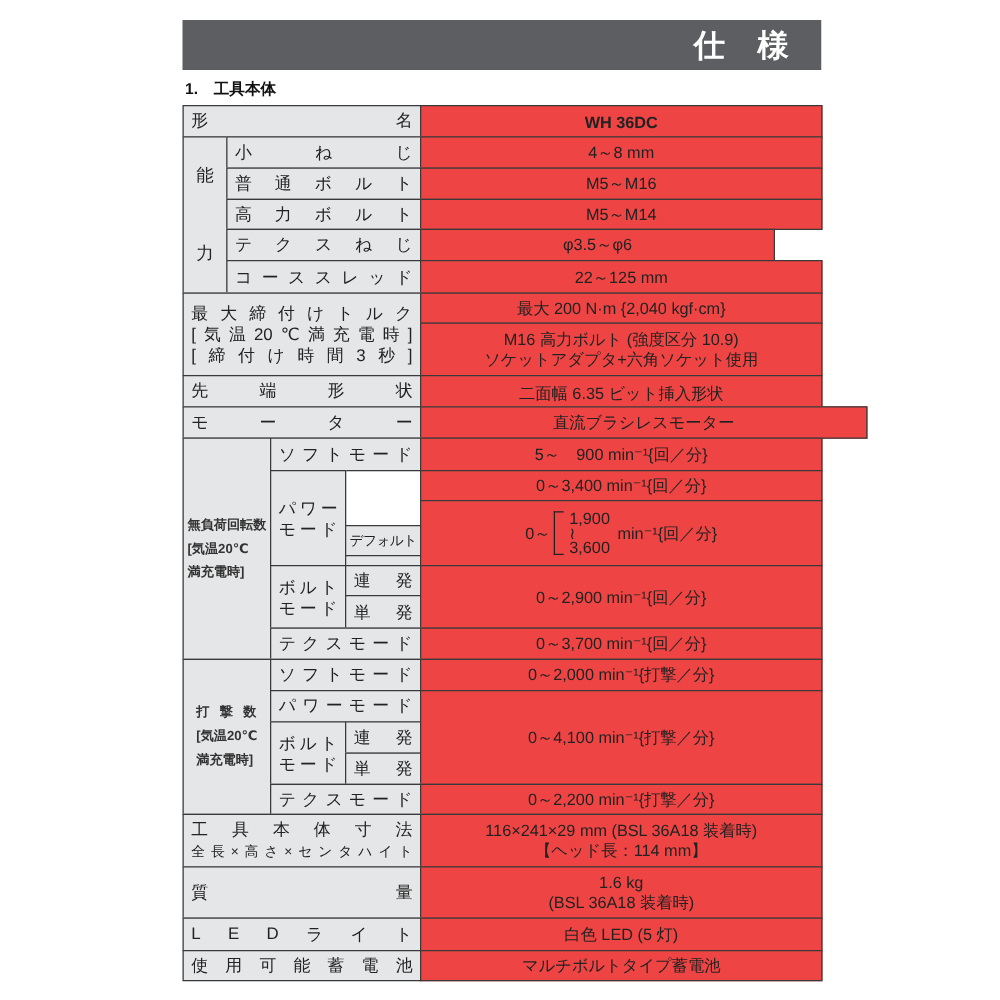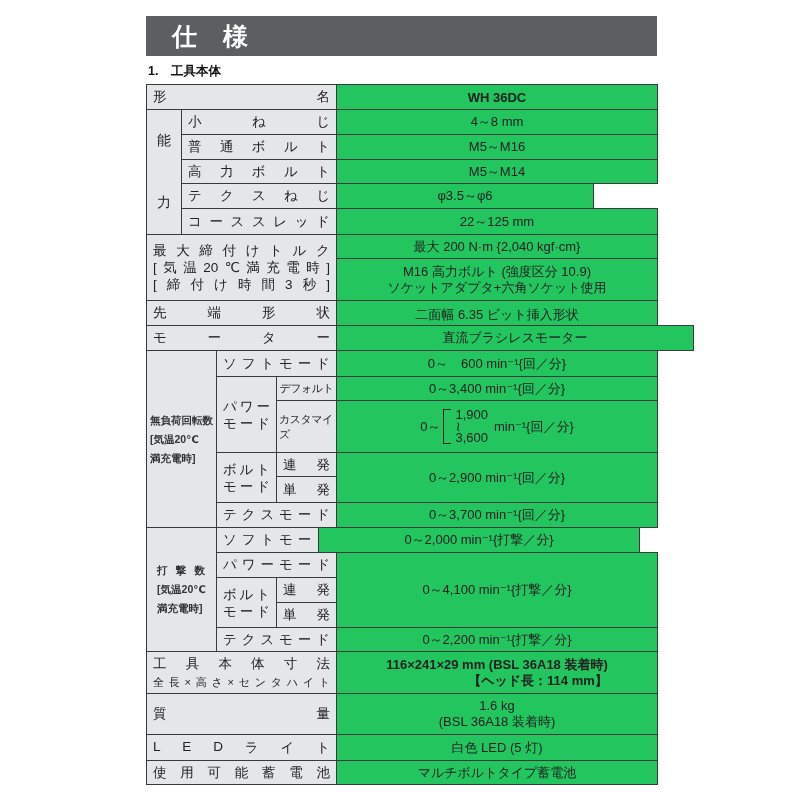--- a/index.html
+++ b/index.html
@@ -1,35 +1,35 @@
 <!DOCTYPE html>
 <html><head>
   <meta charset="utf-8">
   <style>
     html, body { margin:0; padding:0; background:#ffffff; }
     body { width:800px; height:800px; position:relative; overflow:hidden;
            font-family:"Liberation Sans", "DejaVu Sans", sans-serif; color:#222; }
     .banner { position:absolute; left:146px; top:16px; width:511px; height:40px;
-              background:#5d5e61; display:flex; align-items:center; justify-content:flex-start; }
+              background:#5d5e61; display:flex; align-items:center; justify-content:flex-end; }
     .banner-title { color:#fff; font-size:25px; font-weight:bold; letter-spacing:26px; padding-left:26px; }
     .section { position:absolute; left:148px; top:63px; font-size:12.5px; font-weight:bold; color:#111; }
     .table { position:absolute; left:146px; top:84px; width:512px; height:701px; }
     .c { position:absolute; box-sizing:border-box; border:1px solid #3a3a3a; display:flex; align-items:center; overflow:hidden; }
     .lab { background:#e5e6e7; color:#222; font-size:13.5px; padding:0 6px; }
-    .val { background:#22c55e; justify-content:center; font-size:13px; color:#222; text-align:center; }
+    .val { background:#ef4444; justify-content:center; font-size:13px; color:#222; text-align:center; }
     .dist { display:flex; justify-content:space-between; width:100%; }
     .col { flex-direction:column; justify-content:center; }
     .vdist { display:flex; flex-direction:column; justify-content:space-around; align-items:center; width:100%; height:100%; font-size:14px; }
     .lines { display:flex; flex-direction:column; width:100%; line-height:17px; }
     .group { justify-content:center; padding:0 2px; }
     .group .g { display:flex; flex-direction:column; align-items:flex-start; font-size:10.5px; line-height:19px; font-weight:bold; color:#333; }
     .g .spread { width:48px; }
-    .small { font-size:11px; justify-content:center; padding:0 2px; letter-spacing:-0.5px; }
+    .small { font-size:11px; justify-content:center; padding:0 2px; letter-spacing:-0.5px;margin-top:44px; }
     .vl { line-height:16px;text-align:center; }
-    .left-block { text-align:right; display:inline-block;font-weight:bold; }
+    .left-block { text-align:center; display:inline-block; }
     .range { display:flex; align-items:center; }
     .bracket { width:7px; height:33px; border:1.5px solid #222; border-right:none; margin:0 4px 0 3px; }
     .range-nums { display:flex; flex-direction:column; align-items:flex-start; line-height:11.5px; font-size:13px; }
     .unit { margin-left:6px; }
     .sub { font-size:11px; }
   </style>
 </head>
 <body>
 
 <div class="banner">
@@ -86,21 +86,21 @@
 
   <div class="c lab" style="left:35px;top:99px;width:156px;height:26px">
     <span class="dist">
         <span>テ</span>
         <span>ク</span>
         <span>ス</span>
         <span>ね</span>
         <span>じ</span>
       </span>
   </div>
-  <div class="c val" style="left:190px;top:99px;width:258px;height:26px">φ3.5～φ6</div>
+  <div class="c val" style="left:190px;top:99px;width:284px;height:26px">φ3.5～φ6</div>
 
   <div class="c lab" style="left:35px;top:124px;width:156px;height:27px">
     <span class="dist">
         <span>コ</span>
         <span>ー</span>
         <span>ス</span>
         <span>ス</span>
         <span>レ</span>
         <span>ッ</span>
         <span>ド</span>
@@ -181,21 +181,21 @@
   <div class="c lab" style="left:70px;top:266px;width:121px;height:27px">
     <span class="dist">
         <span>ソ</span>
         <span>フ</span>
         <span>ト</span>
         <span>モ</span>
         <span>ー</span>
         <span>ド</span>
       </span>
   </div>
-  <div class="c val" style="left:190px;top:266px;width:322px;height:27px">0～　600 min⁻¹{回／分}</div>
+  <div class="c val" style="left:190px;top:266px;width:322px;height:27px">5～　900 min⁻¹{回／分}</div>
 
   <div class="c lab" style="left:70px;top:292px;width:61px;height:77px">
     <div class="lines">
       <span class="dist">
           <span>パ</span>
           <span>ワ</span>
           <span>ー</span>
         </span>
       <span class="dist">
           <span>モ</span>
@@ -275,21 +275,21 @@
   <div class="c lab" style="left:70px;top:443px;width:121px;height:26px">
     <span class="dist">
         <span>ソ</span>
         <span>フ</span>
         <span>ト</span>
         <span>モ</span>
         <span>ー</span>
         <span>ド</span>
       </span>
   </div>
-  <div class="c val" style="left:172px;top:443px;width:322px;height:26px">0～2,000 min⁻¹{打撃／分}</div>
+  <div class="c val" style="left:190px;top:443px;width:322px;height:26px">0～2,000 min⁻¹{打撃／分}</div>
 
   <div class="c lab" style="left:70px;top:468px;width:121px;height:26px">
     <span class="dist">
         <span>パ</span>
         <span>ワ</span>
         <span>ー</span>
         <span>モ</span>
         <span>ー</span>
         <span>ド</span>
       </span>

